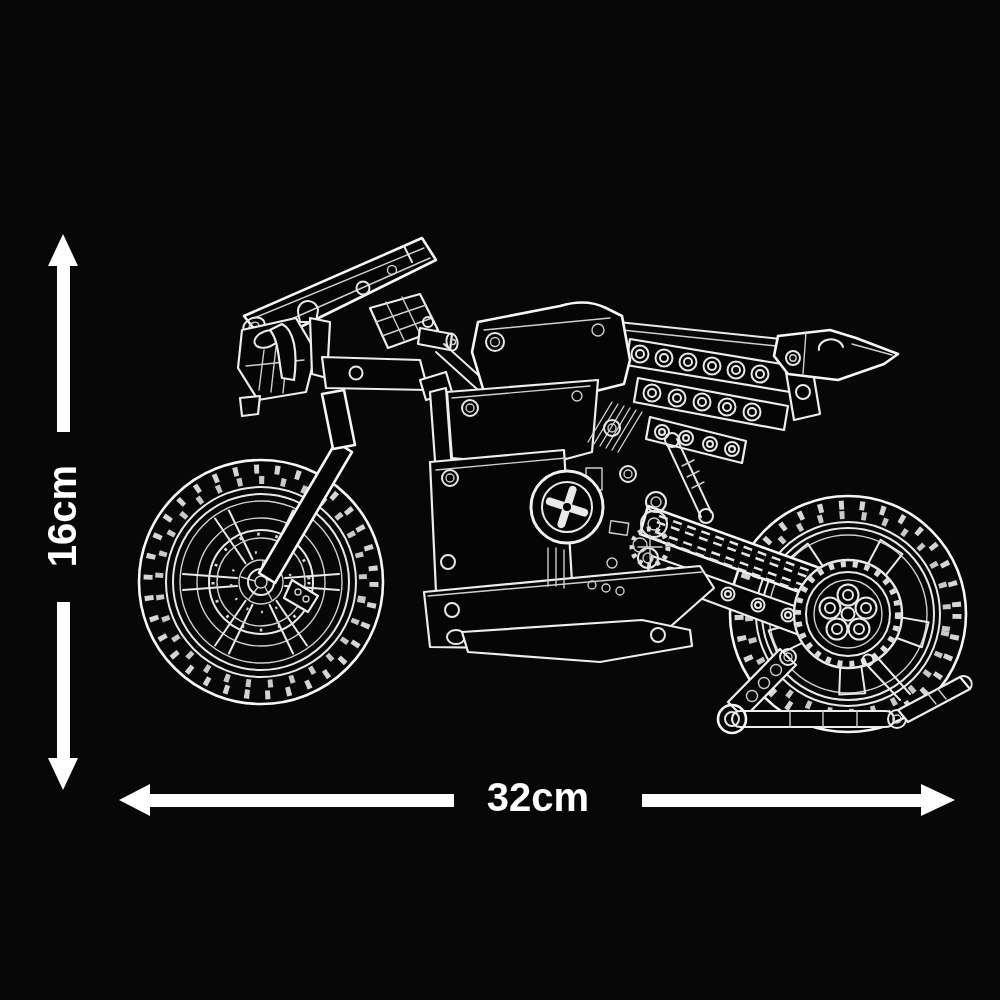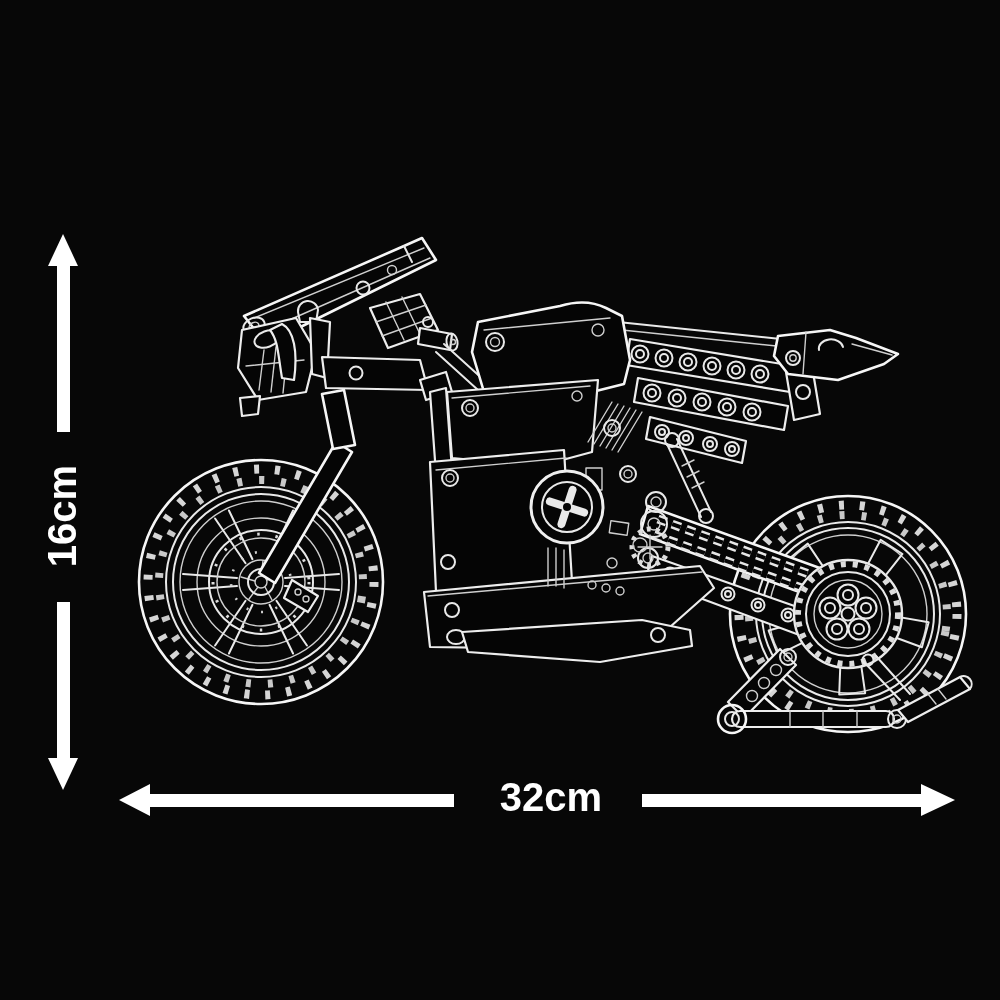--- a/index.html
+++ b/index.html
@@ -358,18 +358,18 @@
     <div class="head up" style="left:48px;top:234px;"></div>
     <div class="shaft" style="left:57px;top:265px;width:13px;height:167px;"></div>
     <div class="dim-label v" style="left:-8px;top:494px;width:140px;height:44px;">16cm</div>
     <div class="shaft" style="left:57px;top:602px;width:13px;height:156px;"></div>
     <div class="head down" style="left:48px;top:758px;"></div>
   </div>
 
   <div>
     <div class="head left" style="left:119px;top:784px;"></div>
     <div class="shaft" style="left:149px;top:794px;width:305px;height:13px;"></div>
-    <div class="dim-label" style="left:481px;top:775px;width:140px;height:44px;">32cm</div>
+    <div class="dim-label" style="left:468px;top:775px;width:140px;height:44px;">32cm</div>
     <div class="shaft" style="left:642px;top:794px;width:279px;height:13px;"></div>
     <div class="head right" style="left:921px;top:784px;"></div>
   </div>
 
 </div>
 
 </body></html>

